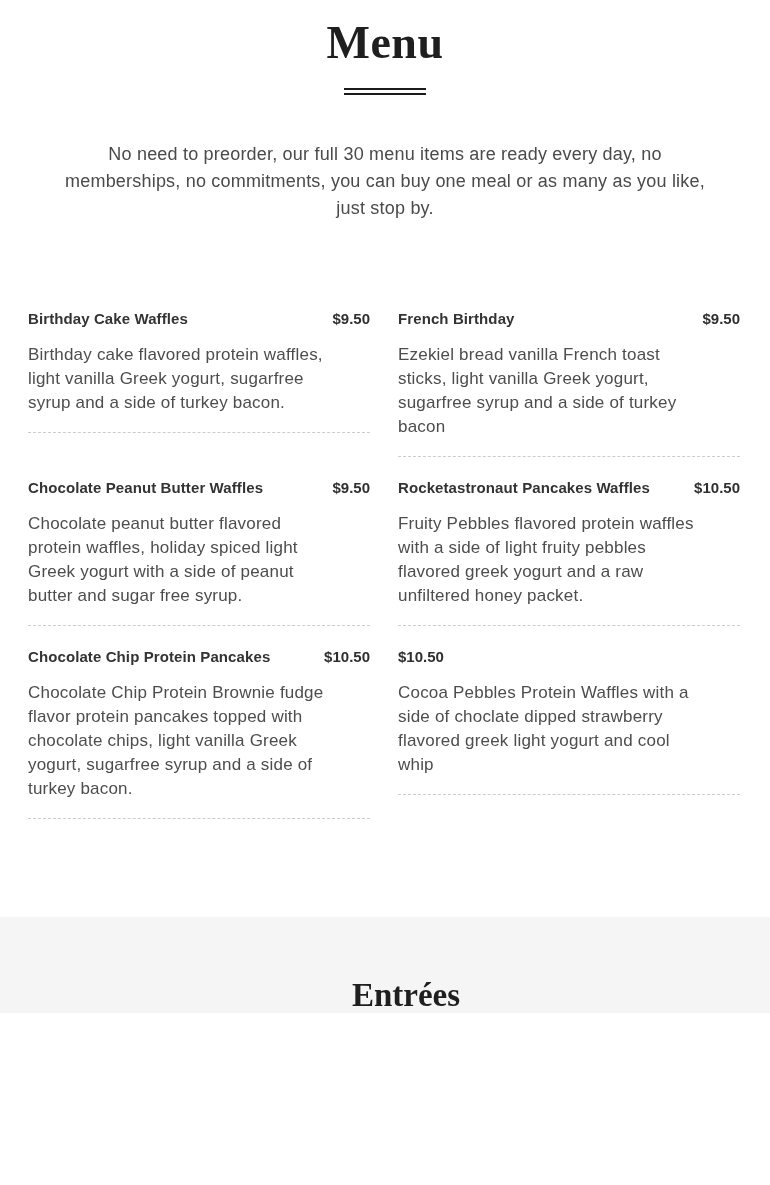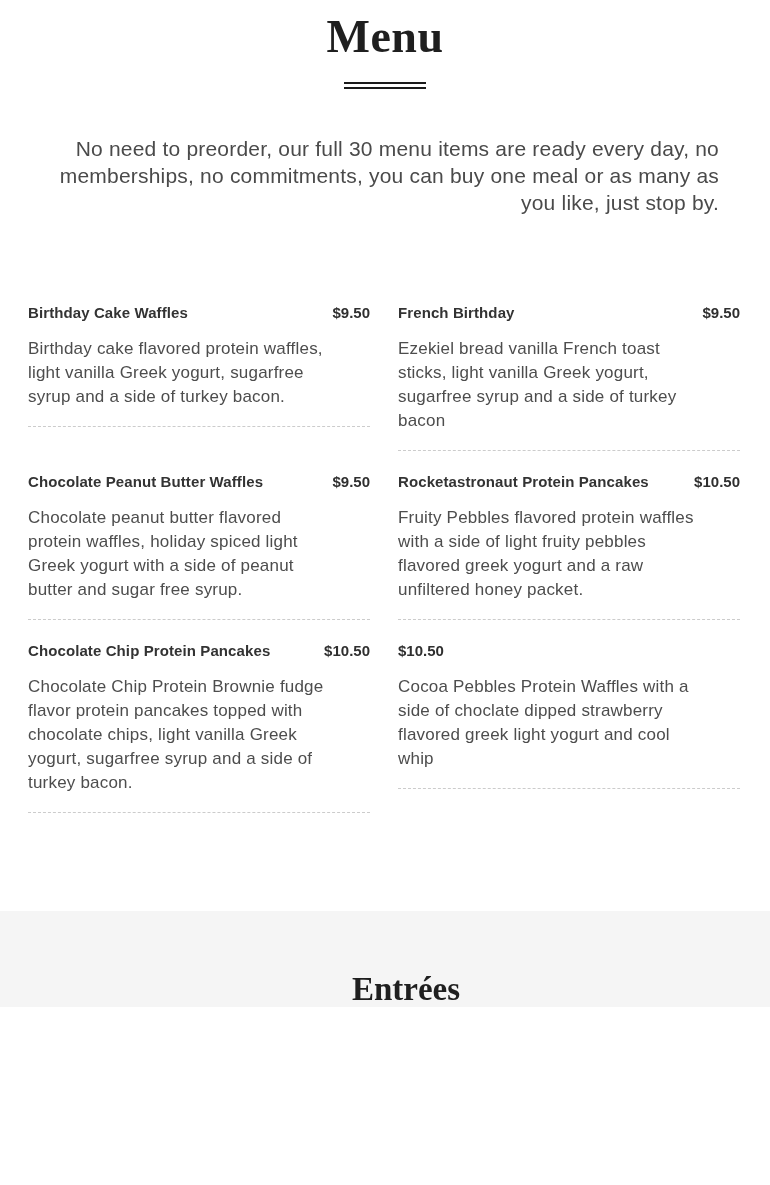--- a/index.html
+++ b/index.html
@@ -18,43 +18,43 @@
     width: 770px;
     background: var(--page-bg);
     font-family: "Liberation Sans", "DejaVu Sans", sans-serif;
   }
   body {
     height: 1185px;
     overflow: hidden;
     display: flex;
     flex-direction: column;
   }
-  .page-header { padding-top: 14px; text-align: center; }
+  .page-header { padding-top: 20px; text-align: center; }
   .page-title {
     font-family: "Liberation Serif", "DejaVu Serif", serif;
     font-weight: 700;
     font-size: 46px;
     line-height: 1.0;
     color: var(--heading-text);
     letter-spacing: 0.5px;
   }
   .title-divider {
     width: 82px;
     margin: 22px auto 0 auto;
     border-top: 2px solid #1b1b1b;
     border-bottom: 2px solid #1b1b1b;
     height: 7px;
   }
   .intro-text {
     margin: 46px auto 0 auto;
     max-width: 668px;
-    font-size: 21px;
+    font-size: 18px;
     line-height: 27px;
     color: var(--intro-text);
-    text-align: right;
+    text-align: center;
     letter-spacing: 0.2px;
   }
   .breakfast-heading {
     margin-top: 96px;
     text-align: center;
     font-family: "Liberation Serif", "DejaVu Serif", serif;
     font-weight: 700;
     font-size: 34px;
     line-height: 1.1;
     color: var(--heading-text);
@@ -161,21 +161,21 @@
         <div class="item-head">
           <h3 class="item-name">Chocolate Peanut Butter Waffles</h3>
           <span class="item-price">$9.50</span>
         </div>
         <p class="item-desc">Chocolate peanut butter flavored protein waffles, holiday spiced light Greek yogurt with a side of peanut butter and sugar free syrup.</p>
         <div class="item-divider"></div>
       </article>
 
       <article class="menu-item">
         <div class="item-head">
-          <h3 class="item-name">Rocketastronaut Protein Pancakes</h3>
+          <h3 class="item-name">Rocketastronaut Pancakes Waffles</h3>
           <span class="item-price">$10.50</span>
         </div>
         <p class="item-desc">Fruity Pebbles flavored protein waffles with a side of light fruity pebbles flavored greek yogurt and a raw unfiltered honey packet.</p>
         <div class="item-divider"></div>
       </article>
 
       <article class="menu-item">
         <div class="item-head">
           <h3 class="item-name">Chocolate Chip Protein Pancakes</h3>
           <span class="item-price">$10.50</span>

